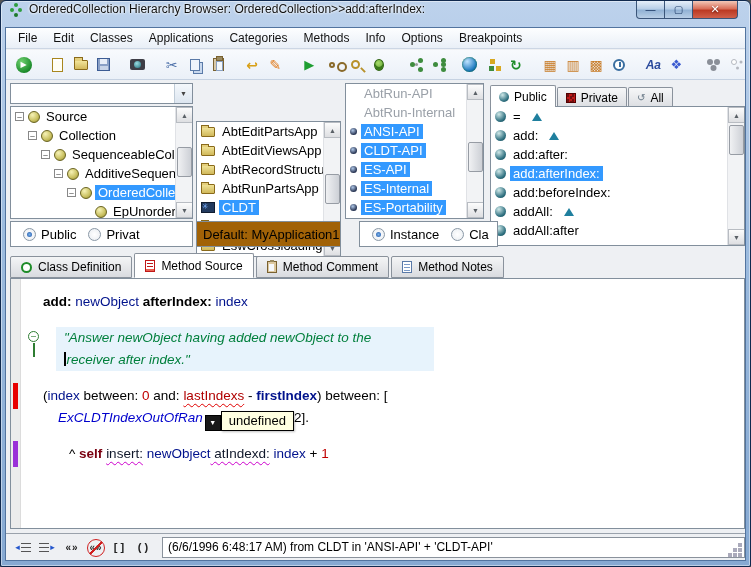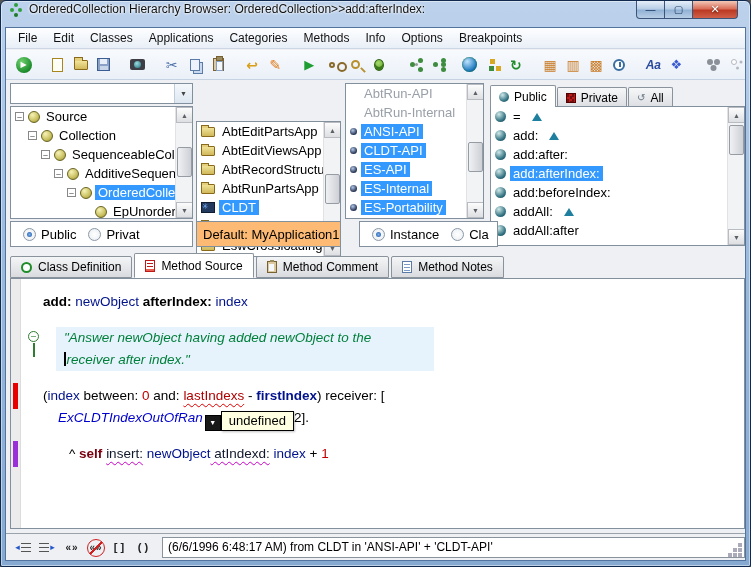--- a/index.html
+++ b/index.html
@@ -89,21 +89,21 @@
   
   .vscroll{ position:absolute; right:0; top:0; bottom:0; width:17px; background:#f2f3f5; border-left:1px solid #e0e2e6;}
   .sb-btn{ position:absolute; left:0; width:17px; height:16px; display:flex; align-items:center; justify-content:center; font-size:7px; color:#5a6066; background:linear-gradient(#fcfcfc,#dedfe2); border:1px solid #b8bcc2; cursor:pointer;}
   .sb-up{ top:0;} .sb-dn{ bottom:0;}
   .sb-thumb{ position:absolute; left:1px; width:15px; background:linear-gradient(90deg,#f0f1f3,#cdd0d6); border:1px solid #979ca4; border-radius:2px; cursor:pointer;}
   
   .optrow{ position:absolute; height:26px; background:#fff; border:1px solid #828f9c; display:flex; align-items:center; font-size:13px; overflow:hidden;}
   .radio{ display:flex; align-items:center; margin-left:12px; cursor:pointer; white-space:nowrap;}
   .radio .rc{ width:13px;height:13px;border-radius:50%;border:1px solid #8a98a6;background:radial-gradient(#fff,#e8ecf0);margin-right:5px;flex:none;position:relative;}
   .radio.on .rc:after{ content:"";position:absolute;left:3px;top:3px;width:5px;height:5px;border-radius:50%;background:radial-gradient(#7ab2e8,#1c52a8);}
-  .defaultbox{ position:absolute; left:190px; top:193px; width:145px; height:26px; background:#fdba74; border:1px solid #828f9c; font-size:13px; display:flex; align-items:center; padding-left:6px; white-space:nowrap; overflow:hidden;}
+  .defaultbox{ position:absolute; left:190px; top:193px; width:145px; height:26px; background:#a16207; border:1px solid #828f9c; font-size:13px; display:flex; align-items:center; padding-left:6px; white-space:nowrap; overflow:hidden;}
   
   .mtabs{ position:absolute; left:484px; top:57px; height:22px; display:flex; align-items:flex-end;}
   .mtab{ height:20px; display:flex; align-items:center; padding:0 8px; font-size:12px; background:linear-gradient(#f6f7f8,#dcdee2); border:1px solid #8a929c; border-bottom:none; margin-right:1px; border-radius:2px 2px 0 0; cursor:pointer; white-space:nowrap;}
   .mtab.active{ height:22px; background:#fff; font-weight:normal; position:relative; z-index:2;}
   .mtab .ticon{ margin-right:5px;}
   .ti-globe{ width:10px;height:10px;border-radius:50%;background:radial-gradient(circle at 35% 30%,#cfe8e8,#2e6f7f 65%,#1a4a55);}
   .ti-checker{ width:10px;height:10px;background:conic-gradient(#c01818 25%,#701010 0 50%,#c01818 0 75%,#701010 0);background-size:5px 5px;border:1px solid #500;}
   .ti-swirl{ color:#6a7a88; font-size:10px;}
   
   .srctabs{ position:absolute; left:4px; top:225px; height:25px; display:flex; align-items:flex-end; z-index:3;}
@@ -477,21 +477,21 @@
       </div>
 
     <div class="editor">
       <div class="gutter"></div>
       <div class="edbody">
           <div class="ln" style="padding-left: 32px;"><span class="tk-kw">add:</span><span class="tk-var"> newObject</span><span class="tk-kw"> afterIndex:</span><span class="tk-var"> index</span></div>
           <div class="ln blank"></div>
           <div class="ln" style="padding-left: 53px;"><span class="fold">–</span><span class="cmt-text">"Answer newObject having added newObject to the</span></div>
           <div class="ln" style="padding-left: 53px;"><span class="cmt-text"><span class="caret"></span>receiver after index."</span></div>
           <div class="ln blank"></div>
-          <div class="ln" style="padding-left: 32px;"><span class="marker m-red"></span><span class="tk-pl">(</span><span class="tk-var">index</span><span class="tk-pl"> between: </span><span class="tk-num">0</span><span class="tk-pl"> and: </span><span class="tk-err">lastIndexs</span><span class="tk-pl"> - </span><span class="tk-varb">firstIndex</span><span class="tk-pl">) receiver: [</span></div>
+          <div class="ln" style="padding-left: 32px;"><span class="marker m-red"></span><span class="tk-pl">(</span><span class="tk-var">index</span><span class="tk-pl"> between: </span><span class="tk-num">0</span><span class="tk-pl"> and: </span><span class="tk-err">lastIndexs</span><span class="tk-pl"> - </span><span class="tk-varb">firstIndex</span><span class="tk-pl">) between: [</span></div>
           <div class="ln" style="padding-left: 47px;"><span class="tk-exc">ExCLDTIndexOutOfRan</span><span class="popup-btn">▼</span><span class="popup-box">undefined</span><span class="tk-pl">2].</span></div>
           <div class="ln blank"></div>
           <div class="ln" style="padding-left: 58px;"><span class="marker m-purple"></span><span class="tk-pl">^ </span><span class="tk-self">self</span><span class="tk-pl"> </span><span class="tk-wavy">insert:</span><span class="tk-var"> newObject</span><span class="tk-wavy"> atIndexd:</span><span class="tk-var"> index</span><span class="tk-pl"> + </span><span class="tk-num">1</span></div>
         </div>
     </div>
 
     <div class="statusbar">
       <span style="display:flex;" id="st-icons">
           <span class="st-ic ic-outdent">
             <i></i>

